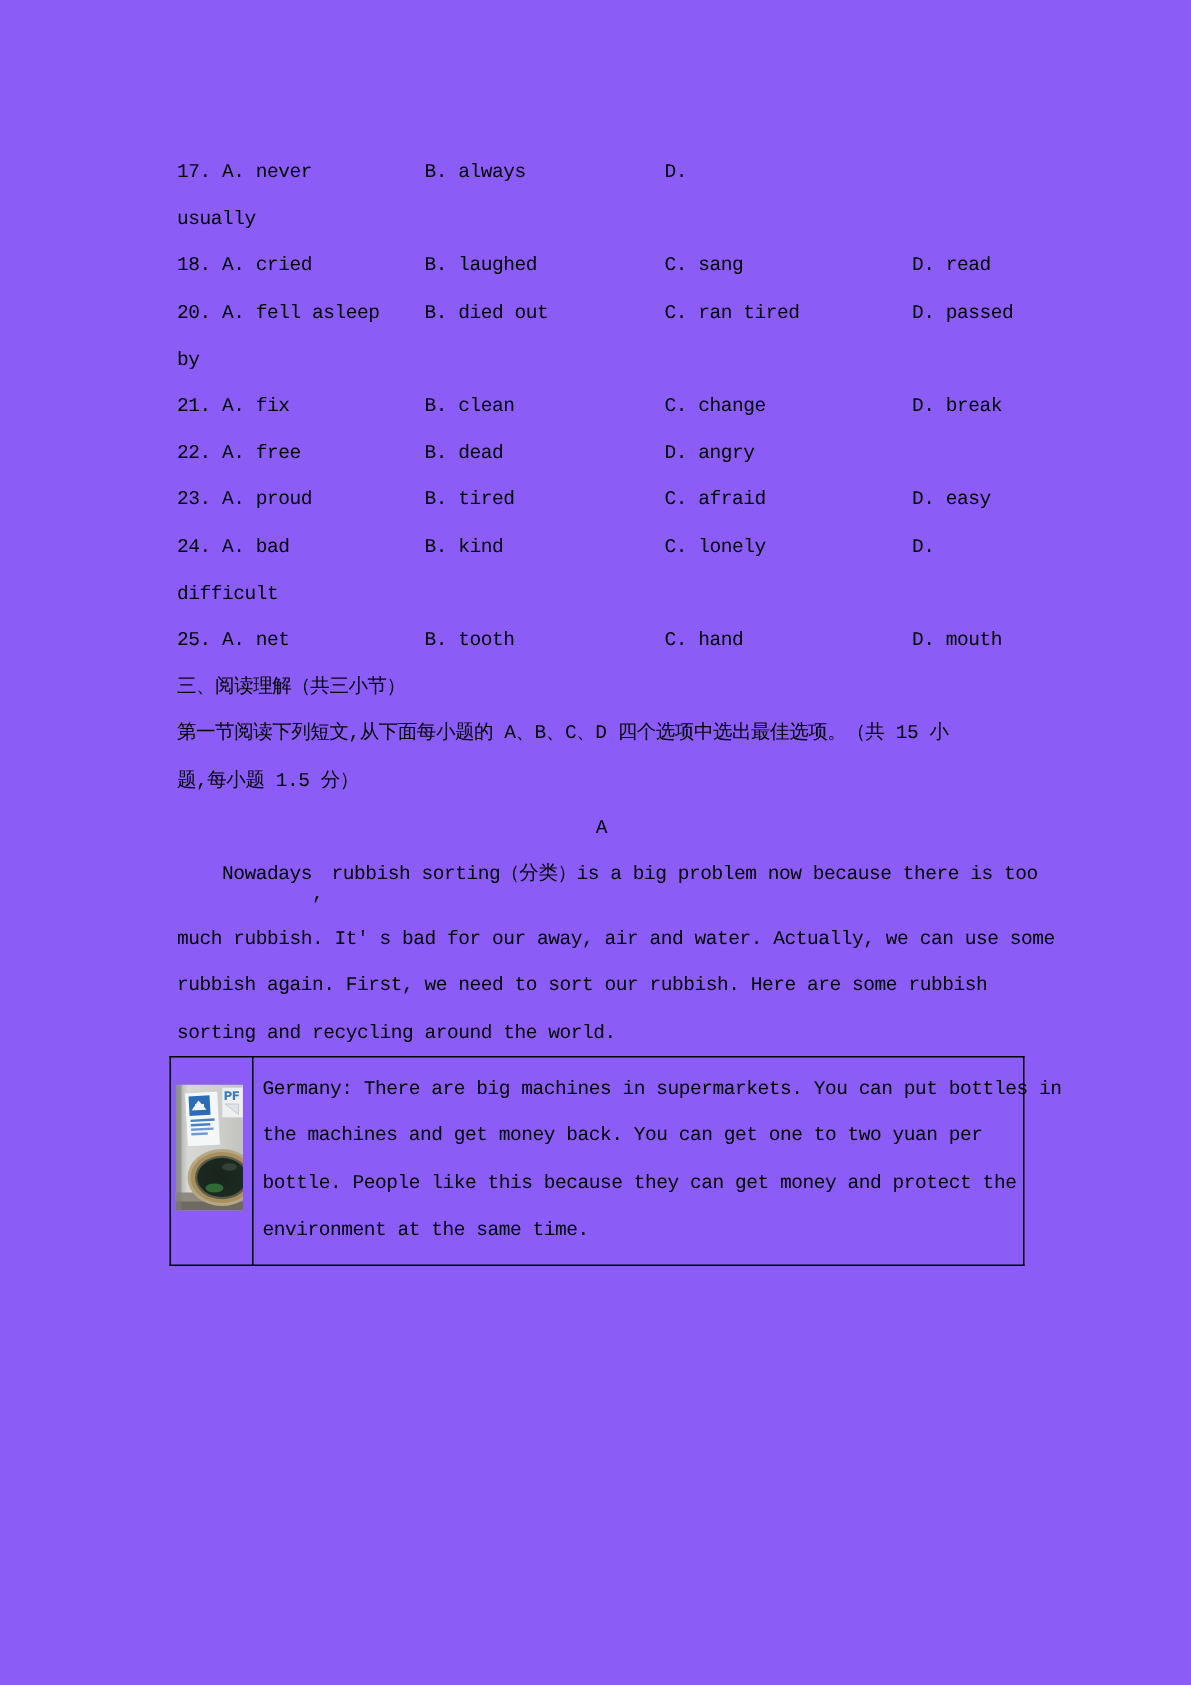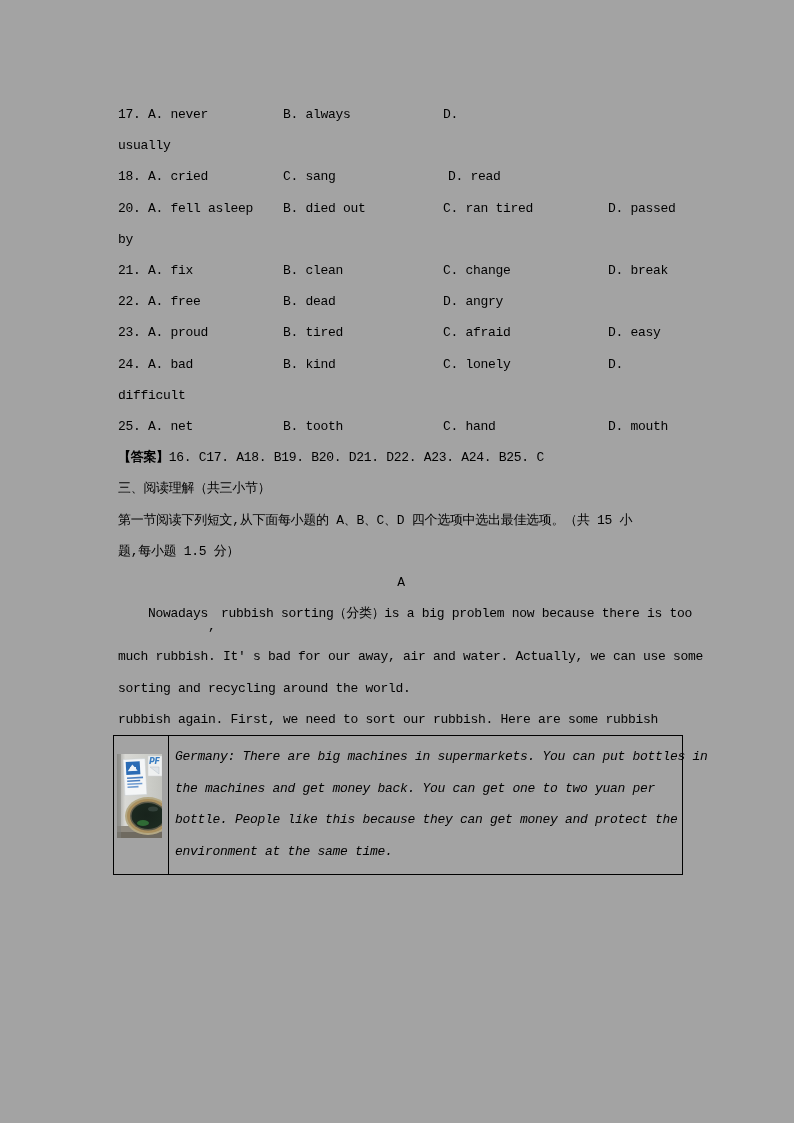--- a/index.html
+++ b/index.html
@@ -1,21 +1,21 @@
 <!DOCTYPE html>
 <html><head>
 <meta charset="utf-8">
 <style>
   * { margin: 0; padding: 0; box-sizing: border-box; }
   html, body { background: #ffffff; }
   .page {
     position: relative;
     width: 794px;
     height: 1123px;
-    background: #a3a3a3;
+    background: #8b5cf6;
     color: #000000;
     font-family: "Liberation Mono", "DejaVu Sans Mono", monospace;
     font-size: 13px;
     letter-spacing: -0.3px;
     overflow: hidden;
   }
   .content {
     position: absolute;
     left: 118px;
     top: 99px;
@@ -41,21 +41,20 @@
     position: relative;
     top: 13px;
     text-indent: 0;
   }
   .answer-label { font-weight: bold; }
   .passage-table {
     border-collapse: collapse;
     width: 570px;
     margin-left: -5px;
     table-layout: fixed;
-    font-style: italic;
   }
   .passage-table td {
     border: 1px solid #000000;
     vertical-align: top;
   }
   .img-cell {
     width: 55px;
     padding: 18px 0 0 3px;
   }
   .text-cell {
@@ -79,20 +78,21 @@
 
     <div class="opt-row">
       <span class="col-a">17. A. never</span>
       <span class="col-b">B. always</span>
       <span class="col-d">D.</span>
     </div>
     <div class="text-line">usually</div>
 
     <div class="opt-row">
       <span class="col-a">18. A. cried</span>
+      <span class="col-b">B. laughed</span>
       <span class="col-c">C. sang</span>
       <span class="col-d">D. read</span>
     </div>
 
 
     <div class="opt-row">
       <span class="col-a">20. A. fell asleep</span>
       <span class="col-b">B. died out</span>
       <span class="col-c">C. ran tired</span>
       <span class="col-d">D. passed</span>
@@ -127,37 +127,34 @@
     </div>
     <div class="text-line">difficult</div>
 
     <div class="opt-row">
       <span class="col-a">25. A. net</span>
       <span class="col-b">B. tooth</span>
       <span class="col-c">C. hand</span>
       <span class="col-d">D. mouth</span>
     </div>
 
-    <div class="text-line">
-      <span class="answer-label">【答案】</span><span>16. C17. A18. B19. B20. D21. D22. A23. A24. B25. C</span>
-    </div>
 
     <div class="text-line">三、阅读理解（共三小节）</div>
 
     <div class="text-line">第一节阅读下列短文,从下面每小题的 A、B、C、D 四个选项中选出最佳选项。（共 15 小</div>
     <div class="text-line">题,每小题 1.5 分）</div>
 
     <div class="text-line centered">A</div>
 
     <div class="text-line para-first">
       <span>Nowadays</span><span class="dropped-comma">,</span><span>rubbish sorting（分类）is a big problem now because there is too</span>
     </div>
     <div class="text-line">much rubbish. It' s bad for our away, air and water. Actually, we can use some</div>
+    <div class="text-line">rubbish again. First, we need to sort our rubbish. Here are some rubbish</div>
     <div class="text-line">sorting and recycling around the world.</div>
-    <div class="text-line">rubbish again. First, we need to sort our rubbish. Here are some rubbish</div>
 
     <table class="passage-table">
       <tbody>
           <tr>
         <td class="img-cell">
           <svg class="machine-photo" viewBox="0 0 45 84" xmlns="http://www.w3.org/2000/svg">
             <defs>
               <linearGradient id="bodyGrad" x1="0" y1="0" x2="1" y2="0">
                 <stop offset="0" stop-color="#9a9a96"></stop>
                 <stop offset="0.18" stop-color="#d8d8d4"></stop>

